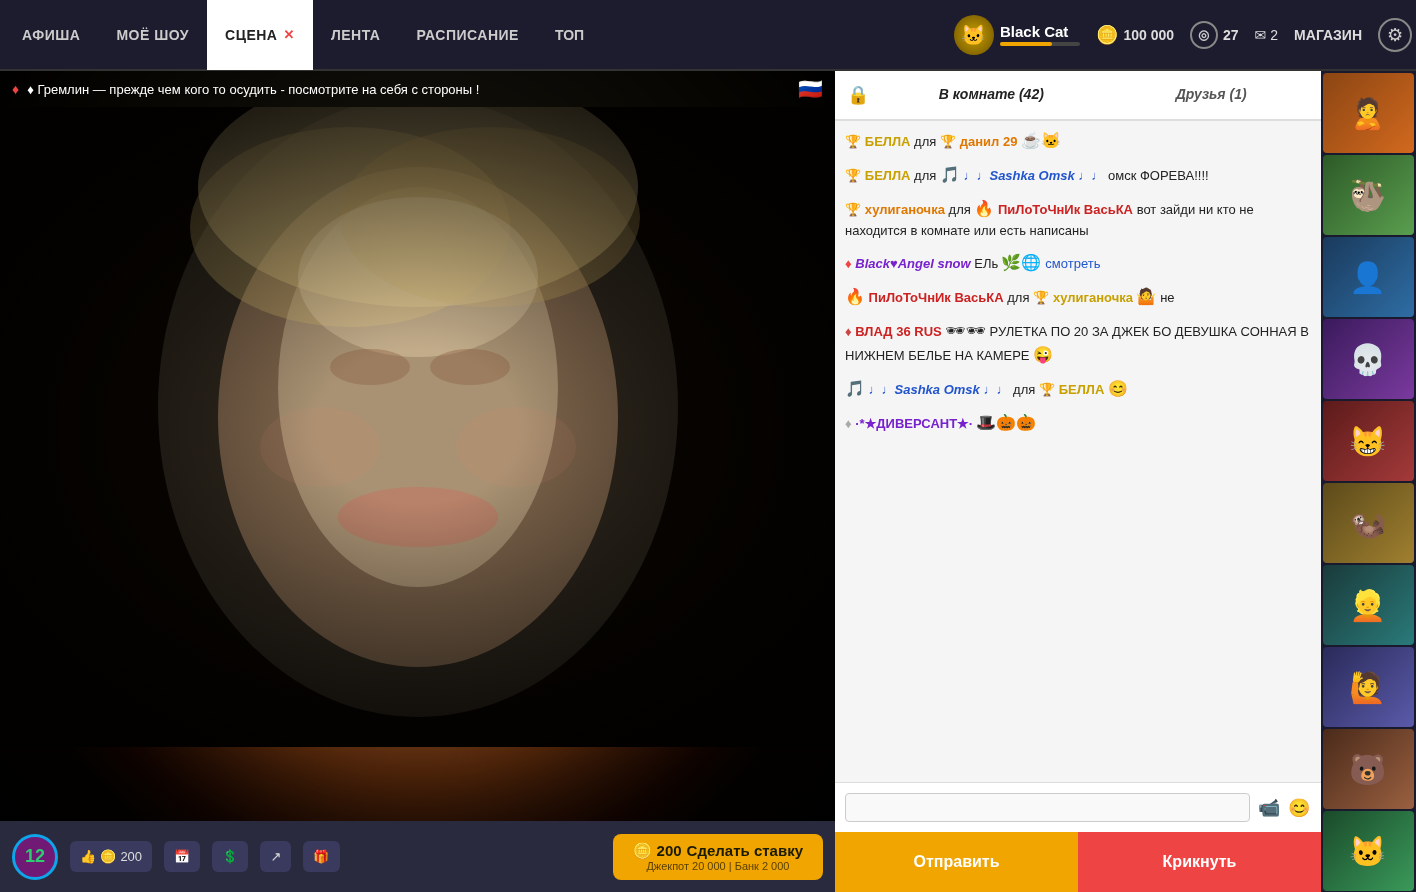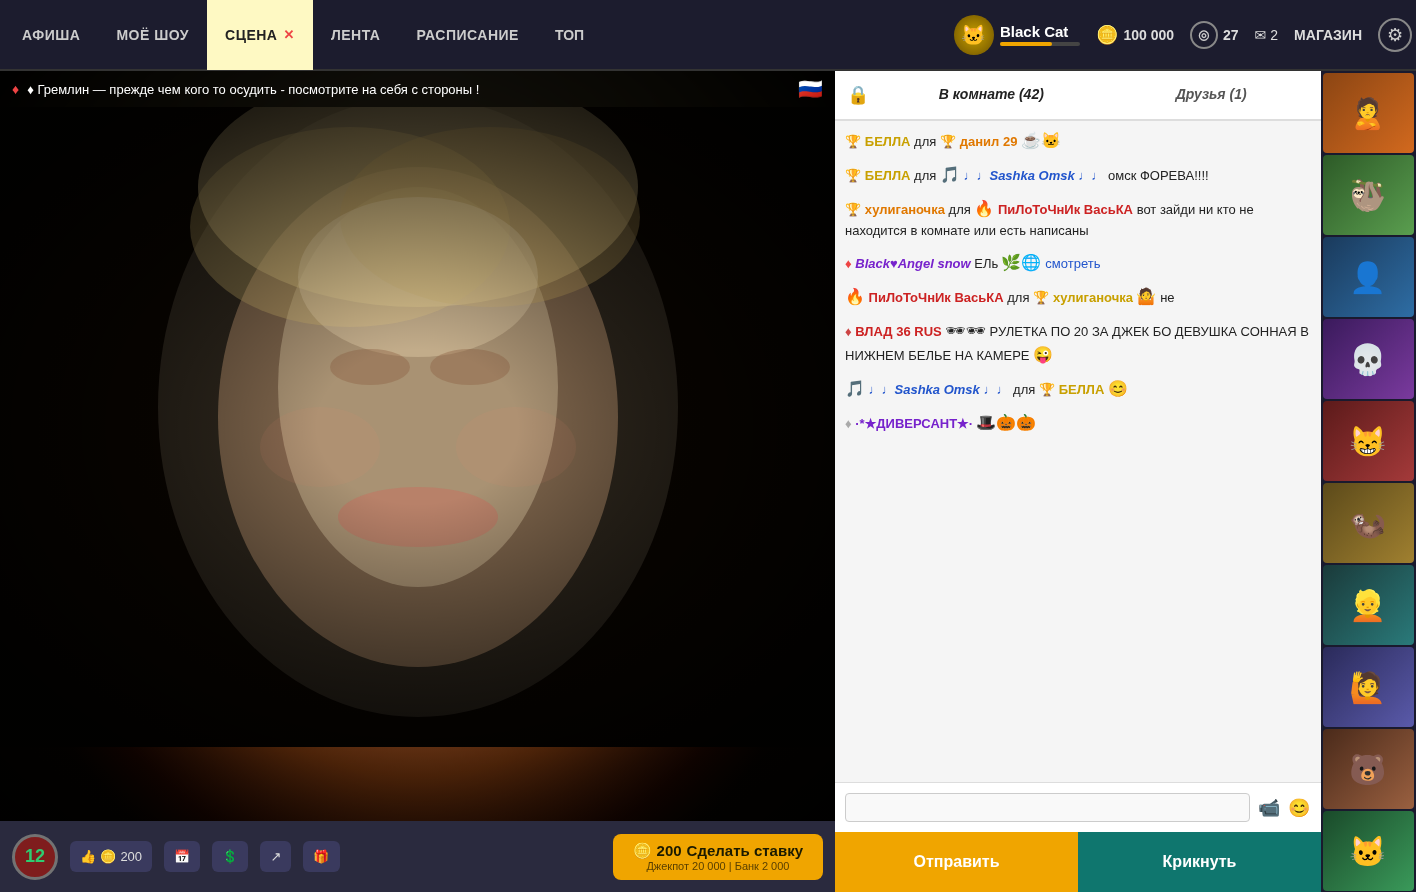--- a/index.html
+++ b/index.html
@@ -10,21 +10,21 @@
       width: 100%; height: 71px; background: #1c1c2e;
       display: flex; align-items: center; padding: 0 4px; gap: 0;
       border-bottom: 2px solid #333;
     }
     .nav-item {
       color: #ccc; font-size: 14px; font-weight: bold; padding: 0 18px;
       height: 71px; display: flex; align-items: center; cursor: pointer;
       text-transform: uppercase; letter-spacing: 0.5px;
     }
     .nav-item.active {
-      background: #fef9c3; color: #222; position: relative;
+      background: #ffffff; color: #222; position: relative;
     }
     .nav-item.active .close-x {
       margin-left: 6px; color: #e44; font-size: 13px;
     }
 
     .nav-user-area {
       margin-left: auto; display: flex; align-items: center; gap: 16px;
     }
     .user-badge {
       display: flex; align-items: center; gap: 6px; cursor: pointer;
@@ -89,21 +89,21 @@
       overflow: hidden;
     }
 
     
     .bottom-bar {
       height: 71px; background: #2a2a3e;
       display: flex; align-items: center; padding: 0 12px; gap: 12px;
     }
     .level-badge {
       width: 46px; height: 46px; border-radius: 50%;
-      border: 3px solid #737373; background: #7f1d1d;
+      border: 3px solid #0ea5e9; background: #701a75;
       display: flex; align-items: center; justify-content: center;
       color: #2ecc71; font-size: 18px; font-weight: bold;
     }
     .action-btn {
       display: flex; align-items: center; gap: 4px;
       background: #3a3a5e; border-radius: 6px; padding: 8px 10px;
       cursor: pointer; color: #ddd; font-size: 13px; border: none;
     }
     .action-btn .coin-sm { color: #f0a500; }
     .bet-area {
@@ -158,21 +158,21 @@
     .chat-emoji-icon { color: #888; cursor: pointer; font-size: 18px; }
 
     .chat-action-bar {
       display: flex; height: 60px;
     }
     .chat-send-btn {
       flex: 1; background: #f0a500; border: none;
       color: #fff; font-size: 16px; font-weight: bold; cursor: pointer;
     }
     .chat-shout-btn {
-      flex: 1; background: #0f766e; border: none;
+      flex: 1; background: #ef4444; border: none;
       color: #fff; font-size: 16px; font-weight: bold; cursor: pointer;
     }
 
     
     .right-sidebar {
       width: 95px; background: #1a1a2e;
       display: flex; flex-direction: column; gap: 2px; padding: 2px;
       overflow-y: auto;
     }
     .sidebar-avatar {

